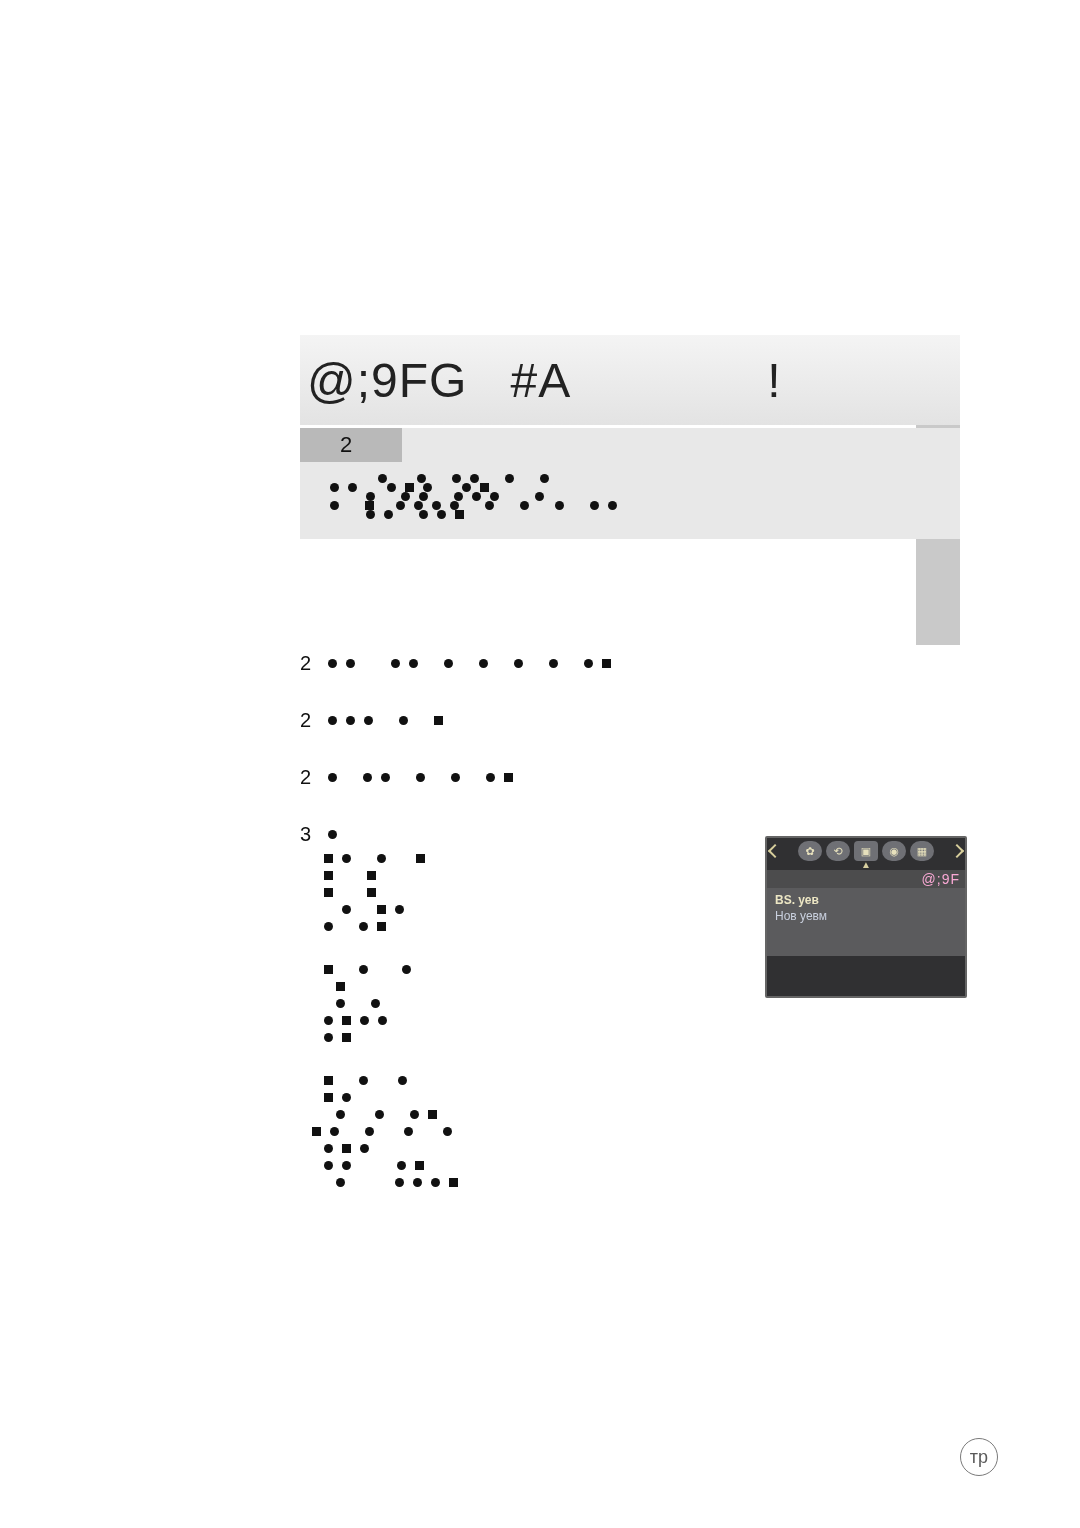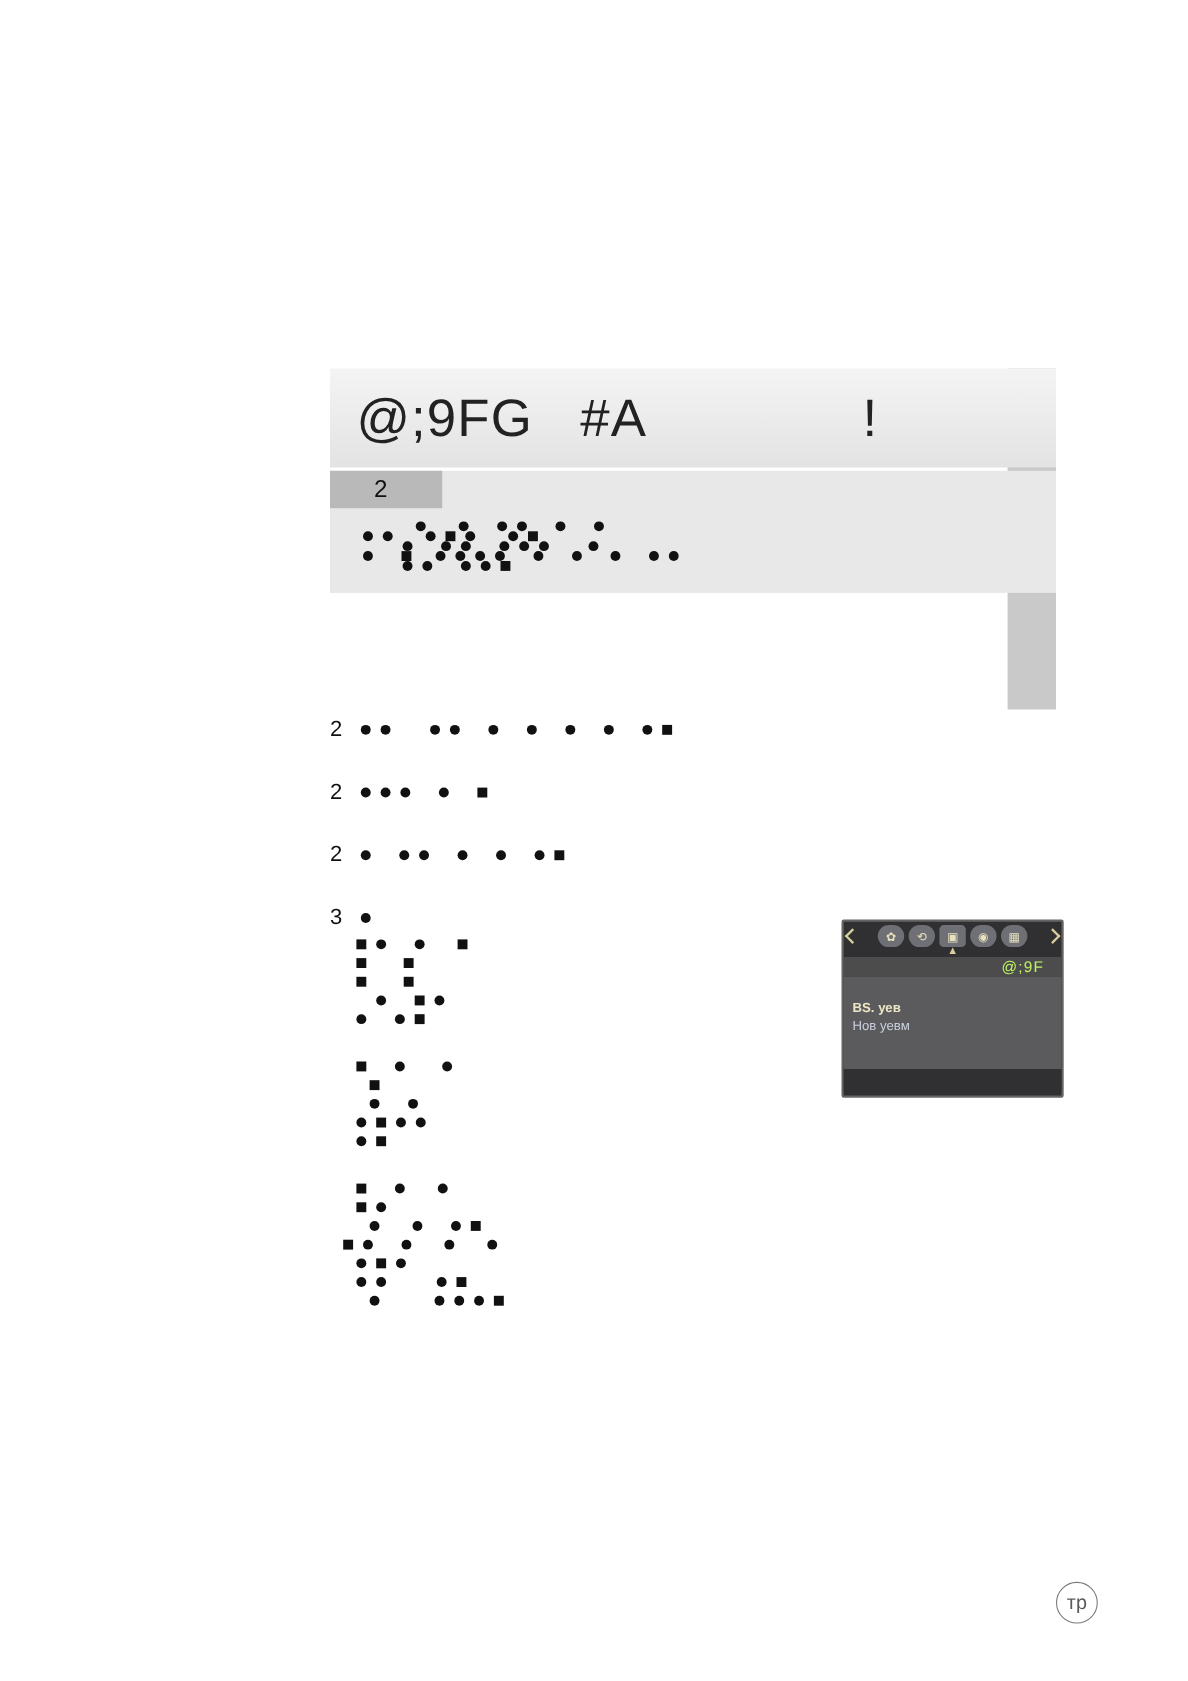--- a/index.html
+++ b/index.html
@@ -36,21 +36,21 @@
     top: 335px;
     height: 90px;
     background: linear-gradient(to bottom, #f4f4f4, #e3e3e3);
     display: flex;
     align-items: center;
   }
   .title-text {
     font-size: 48px;
     font-weight: 300;
     color: #222;
-    padding-left: 24px;
+    padding-left: 7px;
     letter-spacing: 1px;
   }
 
   
   .info-block {
     position: absolute;
     left: 300px;
     right: 120px;
     top: 428px;
     background: #e8e8e8;
@@ -141,36 +141,36 @@
   }
   .cam-tab-icon.sq { background:#6f7075; border-radius:4px; }
   .cam-pointer {
     text-align: center;
     color: #d8cfa0;
     font-size: 10px;
     margin-top: -2px;
   }
   .cam-title {
     background: #4c4c4d;
-    color: #bef264;
+    color: #f9a8d4;
     font-size: 14px;
     text-align: right;
-    padding: 1px 16px;
+    padding: 1px 5px;
     letter-spacing: 1px;
   }
   .cam-body {
     background: #5b5b5d;
     padding: 4px 8px 6px 8px;
   }
   .cam-row {
     color: #c9d0de;
     font-size: 12px;
     padding: 1px 0;
   }
-  .cam-row.sel { color: #ece6c4; font-weight:700;margin-top:16px; }
+  .cam-row.sel { color: #ece6c4; font-weight:700; }
   .cam-footer {
     height: 20px;
     background: #303032;
   }
 
   
   .preview-window {
     position: absolute;
     left: 765px;
     top: 1036px;

